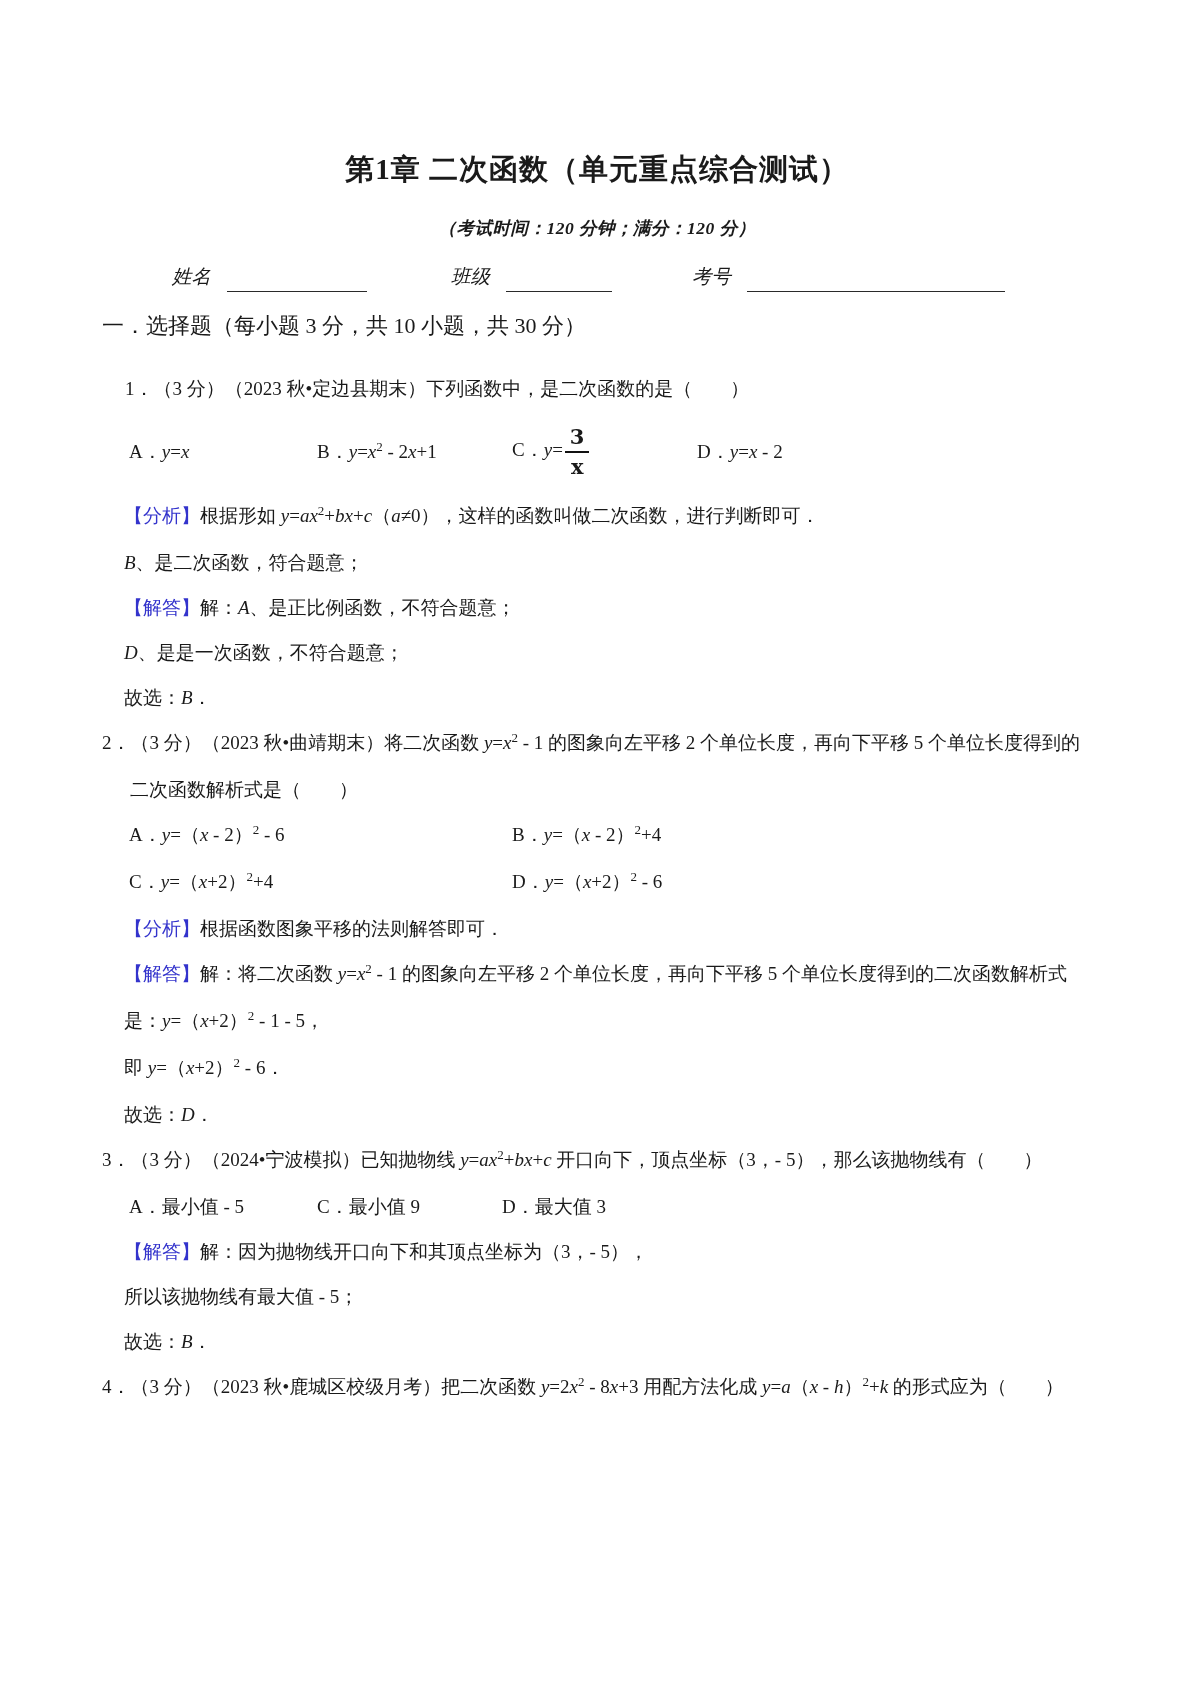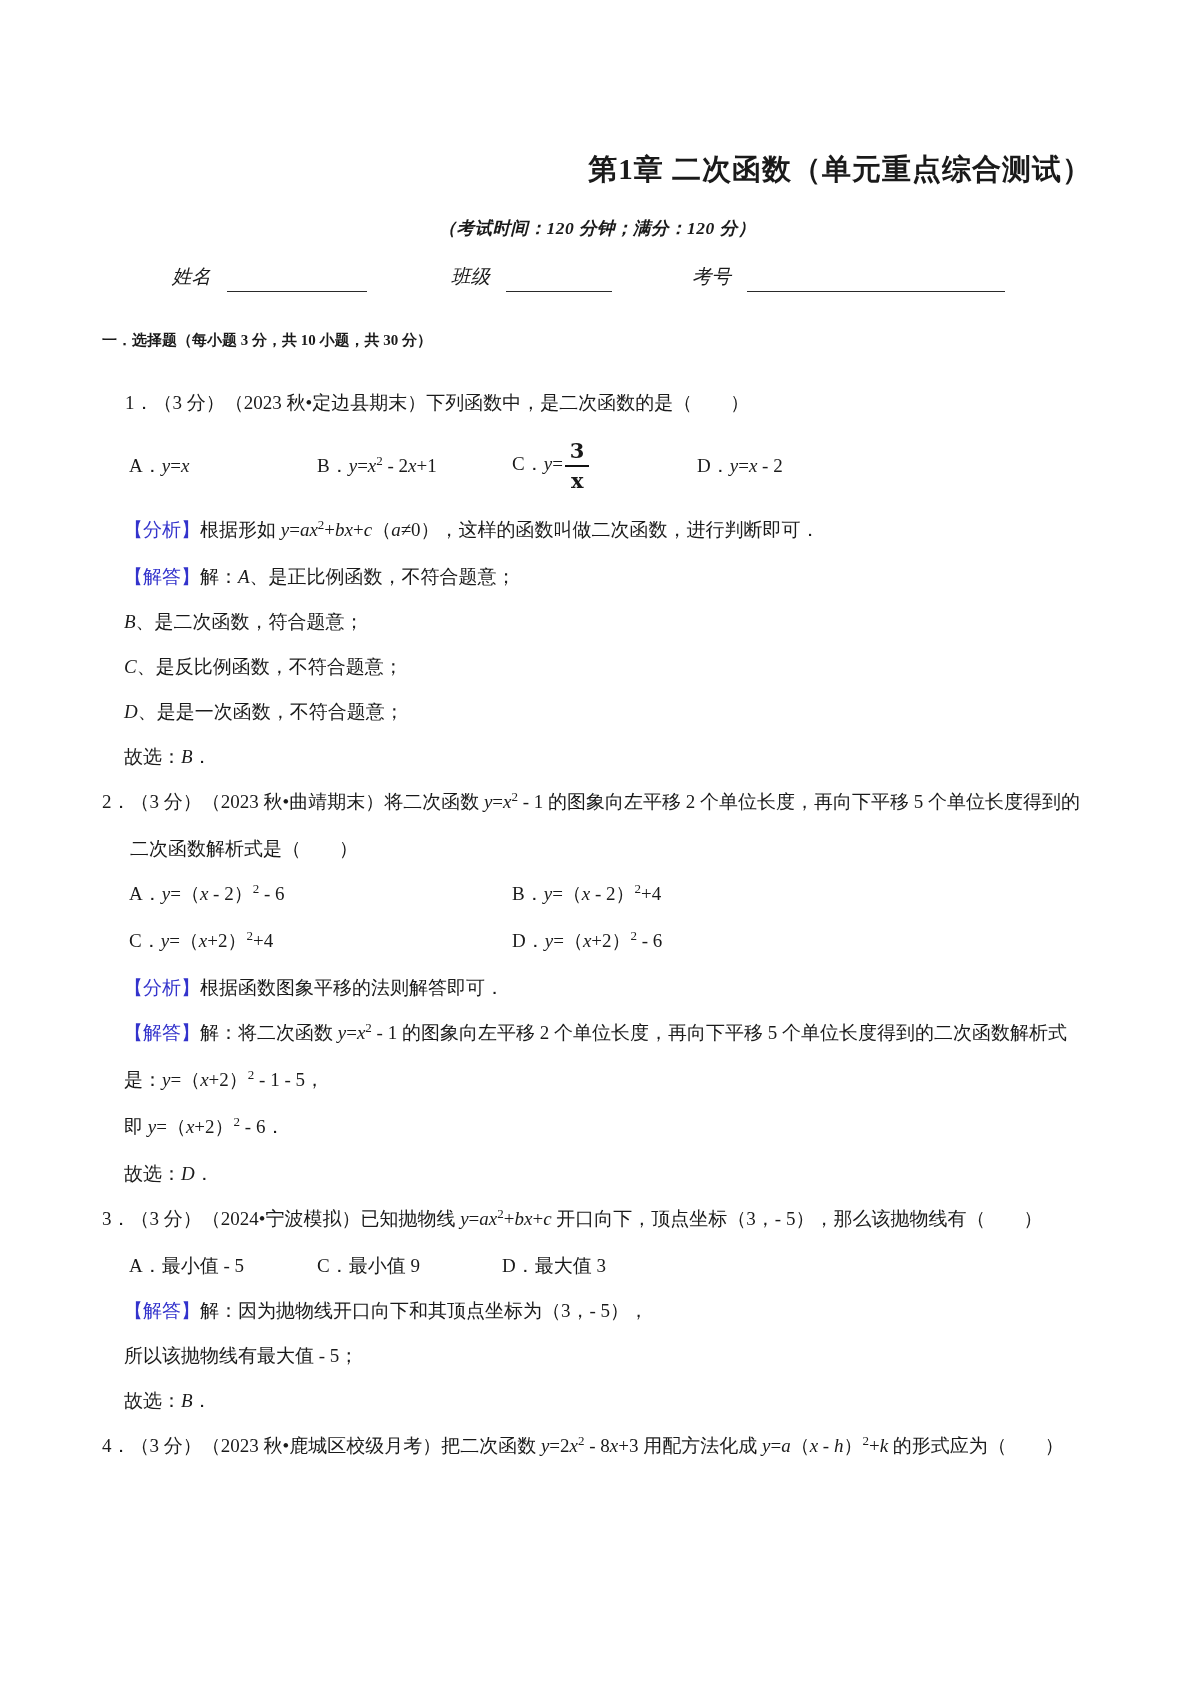--- a/index.html
+++ b/index.html
@@ -4,39 +4,39 @@
 <style>
   :root { --accent: #3333cc; --ink: #1a1a1a; }
   html, body { margin: 0; padding: 0; background: #ffffff; }
   .doc {
     width: 1190px; min-height: 1682px; box-sizing: border-box;
     padding: 150px 98px 80px 102px;
     font-family: "Liberation Serif", "DejaVu Serif", serif;
     font-size: 19px; color: var(--ink); background: #ffffff;
   }
   .title {
-    font-size: 29px; font-weight: bold; text-align: right;
+    font-size: 29px; font-weight: bold; text-align: center;
     margin: 0; line-height: 38px; letter-spacing: 1px;
   }
   .subtitle {
     margin-top: 28px; text-align: center; font-weight: bold;
     font-size: 17.5px; letter-spacing: 0.5px; font-style: italic;
   }
   .fields {
     margin-top: 22px; padding-left: 70px; display: flex;
     align-items: flex-end; font-size: 19.5px; font-style: italic;
     line-height: 30px;
     gap: 16px;
   }
   .flabel { white-space: nowrap; }
   .uline { display: inline-block; border-bottom: 1.6px solid #2a2a2a; height: 26px; }
   .u1 { width: 140px; margin-right: 68px; }
   .u2 { width: 106px; margin-right: 64px; }
   .u3 { width: 258px; }
-  .section { margin-top: 32px; font-weight: bold; font-size: 15px; line-height: 32px; }
+  .section { margin-top: 18px; font-weight: normal; font-size: 22px; line-height: 32px; }
   p.q { margin: 0; padding-left: 28px; text-indent: -28px; line-height: 45px; }
   p.q.first { margin-top: 24px; margin-left: 23px; }
   p.para { margin: 0; padding-left: 22px; line-height: 45px; }
   .nowrap { white-space: nowrap; }
   .optrow { display: flex; padding-left: 27px; line-height: 45px; }
   .optrow .o1 { width: 188px; }
   .optrow .o2 { width: 195px; }
   .optrow .o3 { width: 185px; }
   .optrow .o4 { flex: 1; }
   .optrow2 { display: flex; padding-left: 27px; line-height: 45px; }
@@ -81,24 +81,23 @@
     <span class="o2"><span>B．</span><span class="i">y</span><span>=</span><span class="i">x</span><span class="sup">2</span><span> - 2</span><span class="i">x</span><span>+1</span></span>
     <span class="o3"><span>C．</span><span class="i">y</span><span>=</span><span class="frac">
           <span class="num">3</span>
           <span class="den">x</span>
         </span></span>
     <span class="o4"><span>D．</span><span class="i">y</span><span>=</span><span class="i">x</span><span> - 2</span></span>
   </div>
 
   <p class="para"><span class="blue">【分析】</span><span>根据形如 </span><span class="i">y</span><span>=</span><span class="i">ax</span><span class="sup">2</span><span>+</span><span class="i">bx</span><span>+</span><span class="i">c</span><span>（</span><span class="i">a</span><span>≠0），这样的函数叫做二次函数，进行判断即可．</span></p>
 
+  <p class="para"><span class="i">B</span><span>、是二次函数，符合题意；</span></p>
+
   <p class="para"><span class="blue">【解答】</span><span>解：</span><span class="i">A</span><span>、是正比例函数，不符合题意；</span></p>
-
-  <p class="para"><span class="i">B</span><span>、是二次函数，符合题意；</span></p>
-  <p class="para"><span class="i">C</span><span>、是反比例函数，不符合题意；</span></p>
   <p class="para"><span class="i">D</span><span>、是是一次函数，不符合题意；</span></p>
   <p class="para"><span>故选：</span><span class="i">B</span><span>．</span></p>
 
   <p class="q"><span>2．（3 分）（2023 秋•曲靖期末）将二次函数 </span><span class="i">y</span><span>=</span><span class="i">x</span><span class="sup">2</span><span> - 1 的图象向左平移 2 个单位长度，再向下平移 5 个单位长度得到的二次函数解析式是（　　）</span></p>
 
   <div class="optrow2">
     <span class="w1"><span>A．</span><span class="i">y</span><span>=（</span><span class="i">x</span><span> - 2）</span><span class="sup">2</span><span> - 6</span></span>
     <span><span>B．</span><span class="i">y</span><span>=（</span><span class="i">x</span><span> - 2）</span><span class="sup">2</span><span>+4</span></span>
   </div>
   <div class="optrow2">

